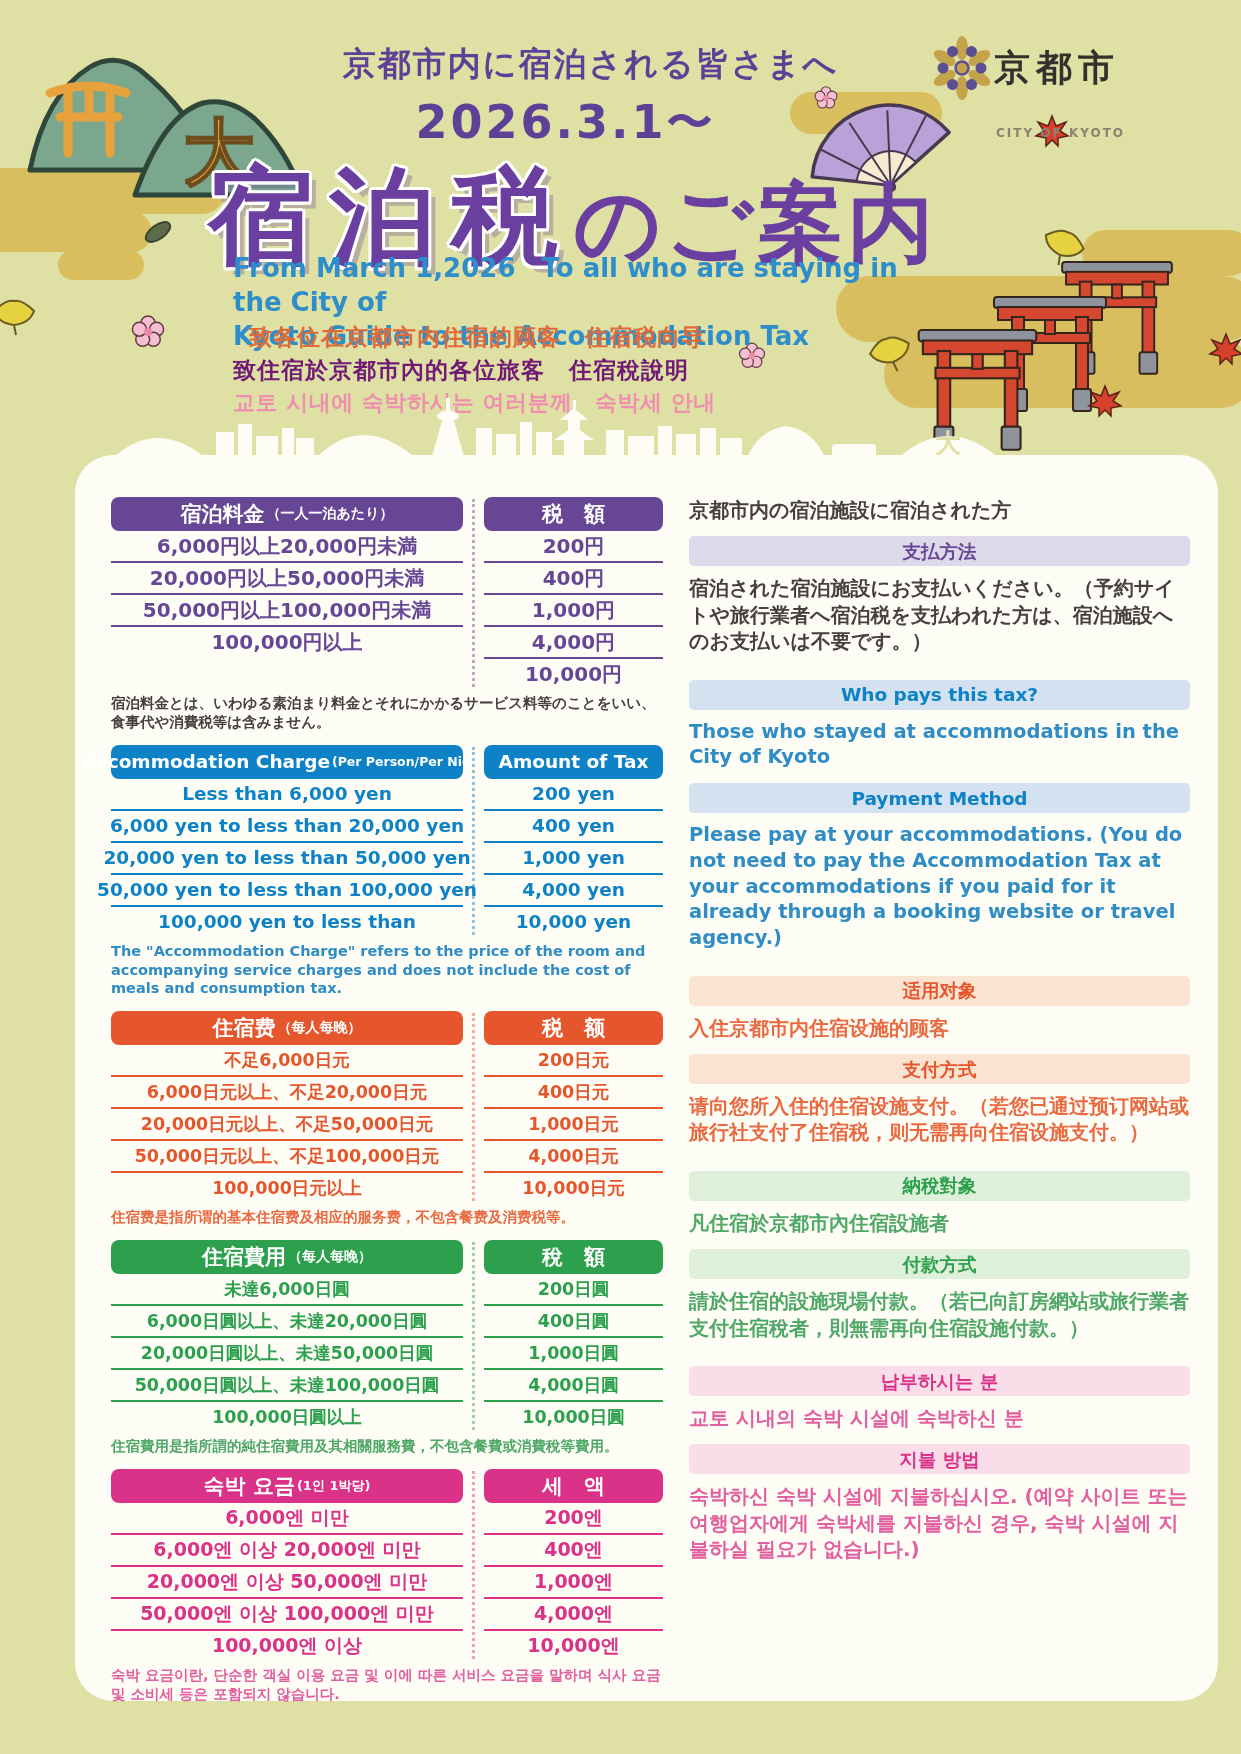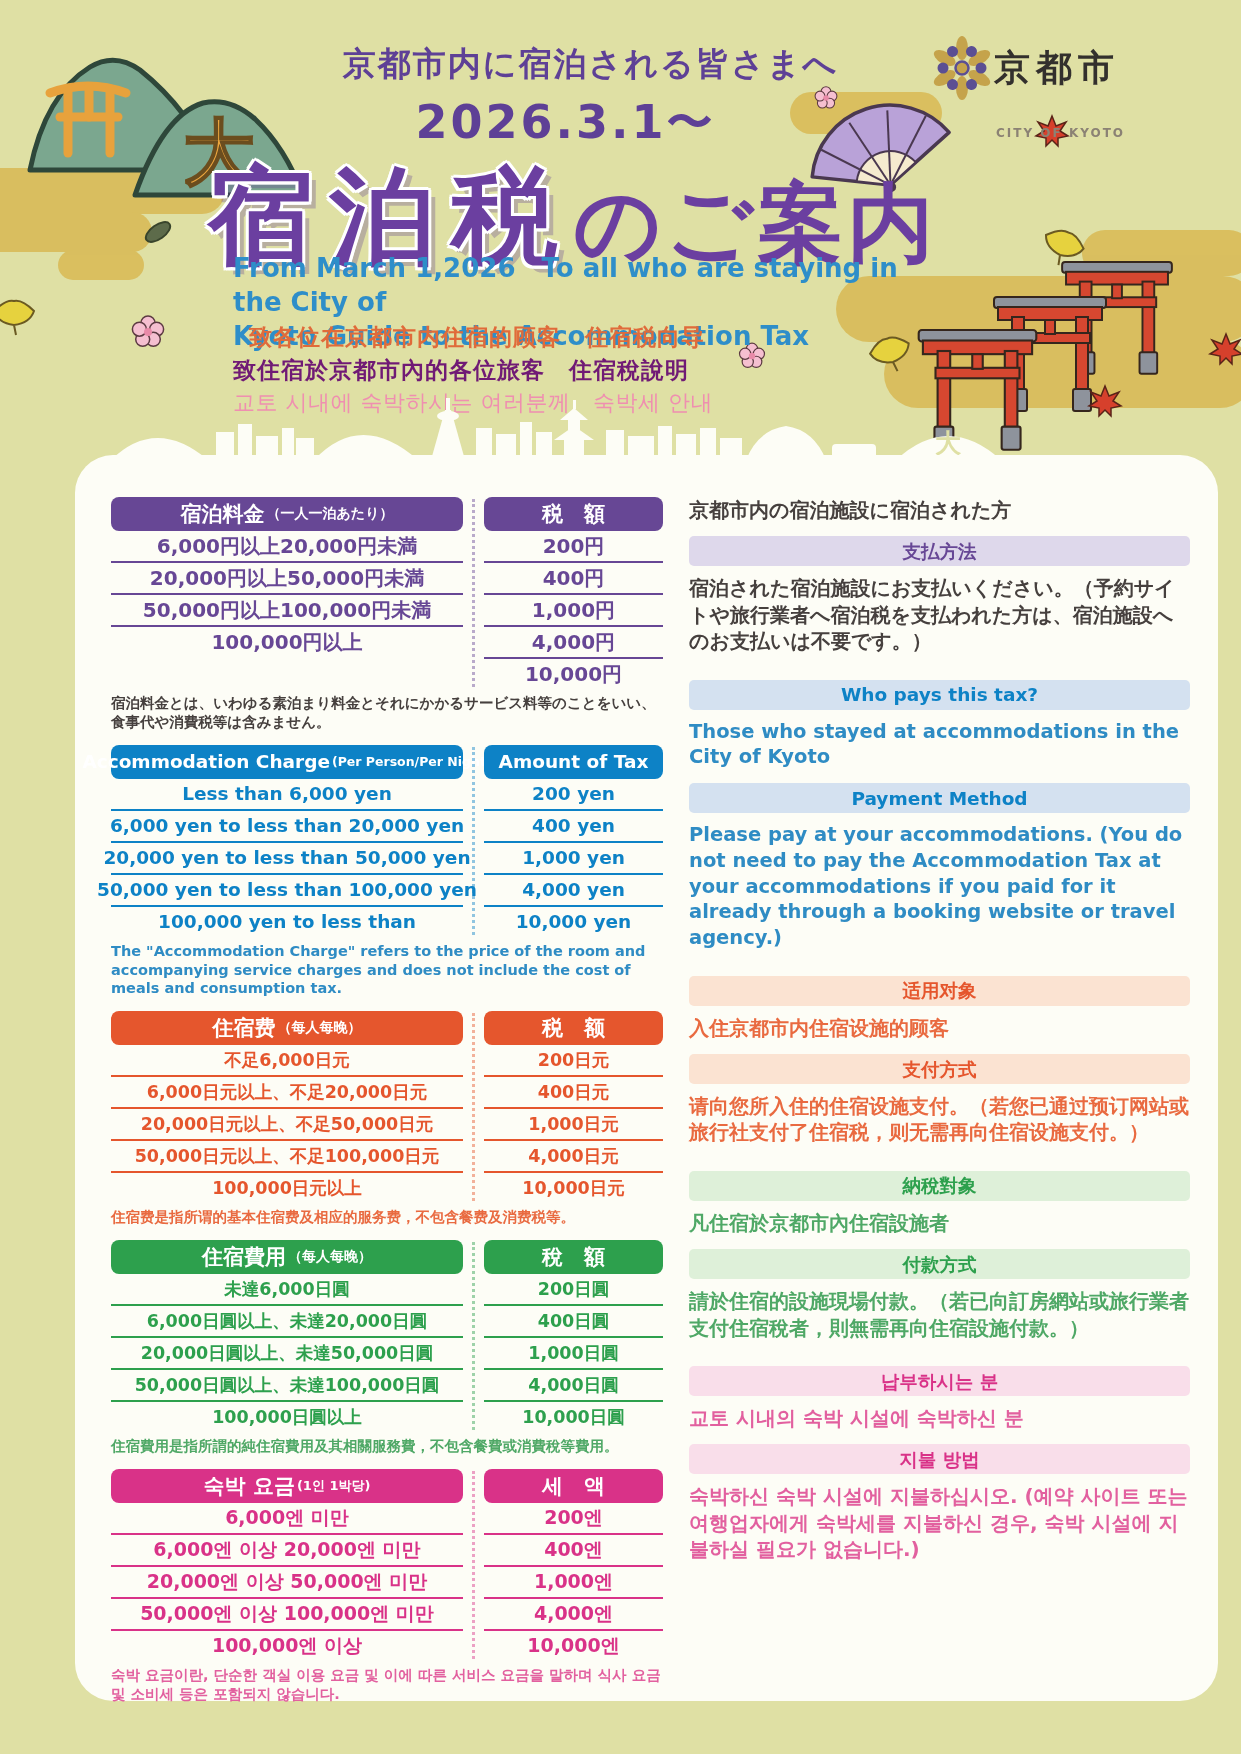--- a/index.html
+++ b/index.html
@@ -11,21 +11,21 @@
     font-size:33px;font-weight:800;color:#5e4096;letter-spacing:2px;}
   .hd-line2{position:absolute;top:92px;left:0;width:100%;text-align:center;transform:translateX(-55px);
     font-size:46px;font-weight:800;color:#5e4096;letter-spacing:3px;}
   .main-title{position:absolute;top:146px;left:0;width:100%;text-align:center;transform:translateX(-48px);white-space:nowrap;}
   .main-title .emph{font-size:106px;font-weight:900;color:#6b3fa0;letter-spacing:16px;
     text-shadow:3px 0 0 #fff,-3px 0 0 #fff,0 3px 0 #fff,0 -3px 0 #fff,2.5px 2.5px 0 #fff,-2.5px -2.5px 0 #fff,2.5px -2.5px 0 #fff,-2.5px 2.5px 0 #fff,7px 7px 0 rgba(95,64,150,.30);}
   .main-title .rest{font-size:86px;font-weight:900;color:#6b3fa0;letter-spacing:4px;}
   .sub-en{position:absolute;top:252px;left:233px;width:700px;font-size:26px;line-height:1.3;font-weight:800;color:#2e8ec9;}
   .sub-zh-cn{position:absolute;top:322px;left:249px;font-size:23px;font-weight:800;color:#e06b3a;letter-spacing:1px;}
   .sub-zh-tw{position:absolute;top:355px;left:233px;font-size:23px;font-weight:800;color:#701a75;letter-spacing:1px;}
-  .sub-ko{position:absolute;top:388px;left:233px;font-size:22px;font-weight:400;color:#ef8fb0;letter-spacing:0.5px;}
+  .sub-ko{position:absolute;top:388px;left:233px;font-size:22px;font-weight:700;color:#ef8fb0;letter-spacing:0.5px;}
 
   .logo-text{position:absolute;top:44px;left:994px;font-size:36px;font-weight:800;color:#33302d;letter-spacing:6px;}
   .logo-sub{position:absolute;top:88px;left:996px;font-size:12px;font-weight:700;color:#8b8274;letter-spacing:2px;margin-top:38px;}
 
   
   .card{position:absolute;top:455px;left:75px;width:1143px;height:1246px;background:#fdfdf6;border-radius:38px;
     box-sizing:border-box;padding:42px 28px 0 36px;display:flex;gap:26px;}
   .colL{width:552px;flex:none;}
   .colR{flex:1;min-width:0;}
 

